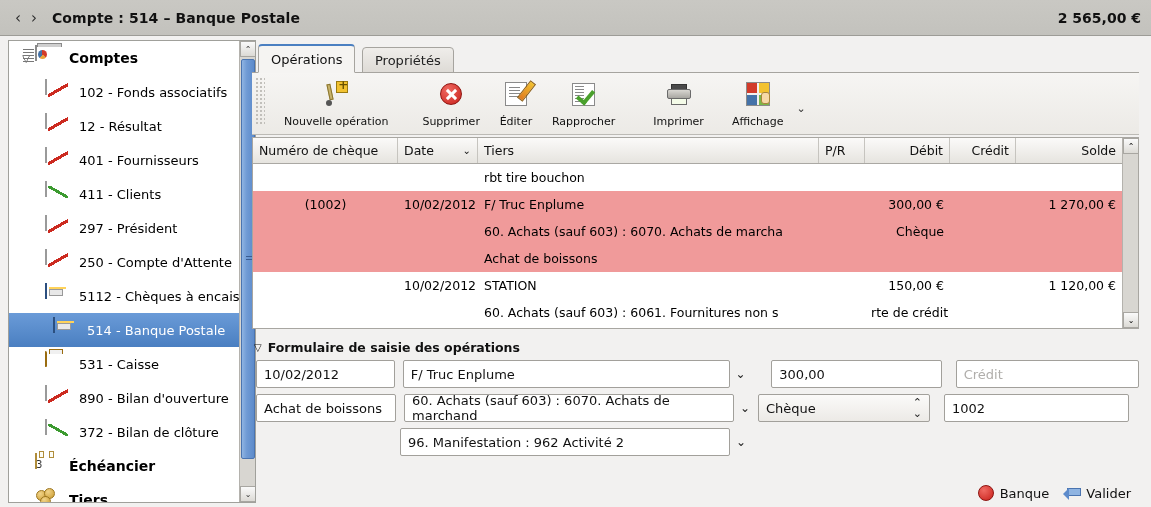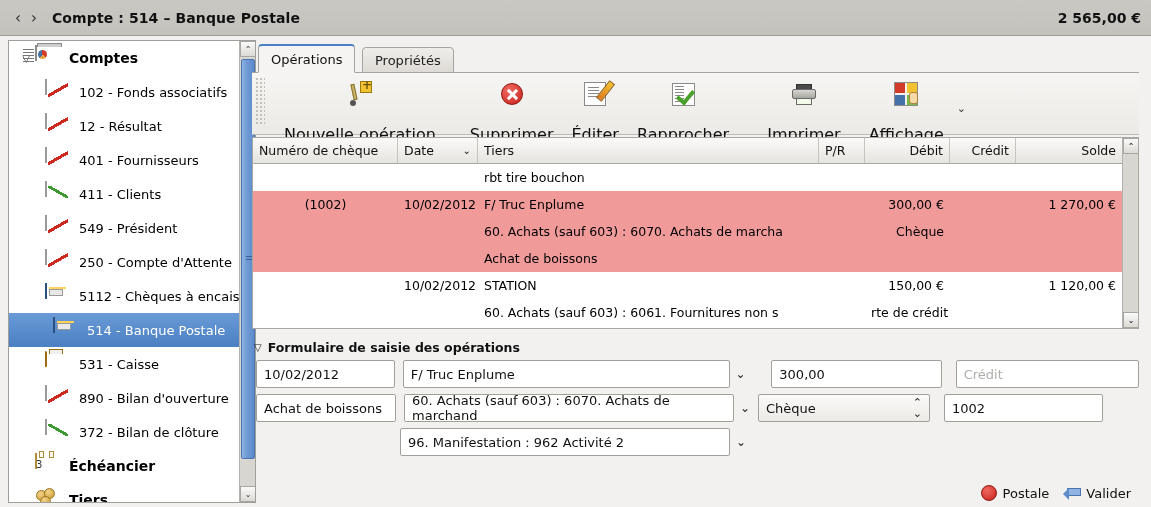--- a/index.html
+++ b/index.html
@@ -182,21 +182,21 @@
   .grip {
     width: 10px; height: 48px; margin-left: 3px; margin-right: 4px;
     background: radial-gradient(circle, #b9b7b2 1px, transparent 1.2px);
     background-size: 4px 4px; opacity:.85;
   }
   .tbtn {
     display: flex; flex-direction: column; align-items: center; justify-content: flex-start;
     padding: 2px 9px; min-width: 54px;
   }
   .tbtn .tico { height: 30px; display:flex; align-items:center; justify-content:center; }
-  .tbtn .tlbl { font-size: 16px; margin-top: 16px; color:#111; white-space: nowrap; }
+  .tbtn .tlbl { font-size: 11px; margin-top: 6px; color:#111; white-space: nowrap; }
   .tb-caret { align-self: center; margin-left: 4px; margin-top: 6px; font-size: 11px; color:#333; }
 
   .ic-new { width:26px; height:26px; position:relative; }
   .ic-new .pin { position:absolute; left:5px; top:3px; width:4px; height:16px; background:#c8b36a; border:1px solid #8a7530; transform: rotate(-12deg);}
   .ic-new .dot { position:absolute; left:3px; top:19px; width:6px; height:6px; border-radius:50%; background:#555; }
   .ic-new .plus { position:absolute; right:1px; top:0px; width:12px; height:12px; background:#f2c230; border:1px solid #9a7a10; }
   .ic-new .plus:before { content:"+"; position:absolute; left:1px; top:-4px; font-size:12px; color:#6a5200; font-weight:bold;}
   .ic-del { width:22px; height:22px; border-radius:50%; background: radial-gradient(circle at 35% 30%,#f06a62,#c8201a); border:1px solid #8e1410; position:relative;}
   .ic-del:before, .ic-del:after { content:""; position:absolute; left:4px; top:9px; width:13px; height:3px; background:#fff; }
   .ic-del:before { transform: rotate(45deg);} .ic-del:after { transform: rotate(-45deg);}
@@ -312,21 +312,21 @@
         <span class="lbl">401 - Fournisseurs</span>
       </div>
       <div class="trow">
         <span class="ind"></span>
         <span class="ico"><span class="ic-chart-up"></span></span>
         <span class="lbl">411 - Clients</span>
       </div>
       <div class="trow">
         <span class="ind"></span>
         <span class="ico"><span class="ic-chart-down"></span></span>
-        <span class="lbl">549 - Président</span>
+        <span class="lbl">297 - Président</span>
       </div>
       <div class="trow">
         <span class="ind"></span>
         <span class="ico"><span class="ic-chart-down"></span></span>
         <span class="lbl">250 - Compte d'Attente</span>
       </div>
       <div class="trow">
         <span class="ind"></span>
         <span class="ico"><span class="ic-bank"></span></span>
         <span class="lbl">5112 - Chèques à encaisser</span>
@@ -538,33 +538,33 @@
       </div>
 
       <div class="frow">
         <div class="fin" style="width:140px; margin-left:4px;">Achat de boissons</div>
         <div class="fin" style="width:330px; margin-left:8px;">60. Achats (sauf 603) : 6070. Achats de marchand</div>
         <span class="caret">⌄</span>
         <div class="fin combo" style="width:172px; margin-left:2px;">
           <span>Chèque</span>
           <span class="spin">⌃<br>⌄</span>
         </div>
-        <div class="fin" style="width:159px; margin-left:14px;">1002</div>
+        <div class="fin" style="width:185px; margin-left:14px;">1002</div>
       </div>
 
       <div class="frow">
         <div style="width:148px;"></div>
         <div class="fin" style="width:330px;">96. Manifestation : 962 Activité 2</div>
         <span class="caret">⌄</span>
       </div>
 
       <div class="btns">
         <div class="abtn">
           <span class="ic-stop"></span>
-          <span>Postale</span>
+          <span>Banque</span>
         </div>
         <div class="abtn">
           <span class="ic-ok"></span>
           <span>Valider</span>
         </div>
       </div>
     </div>
   </div>
 </div>
 

